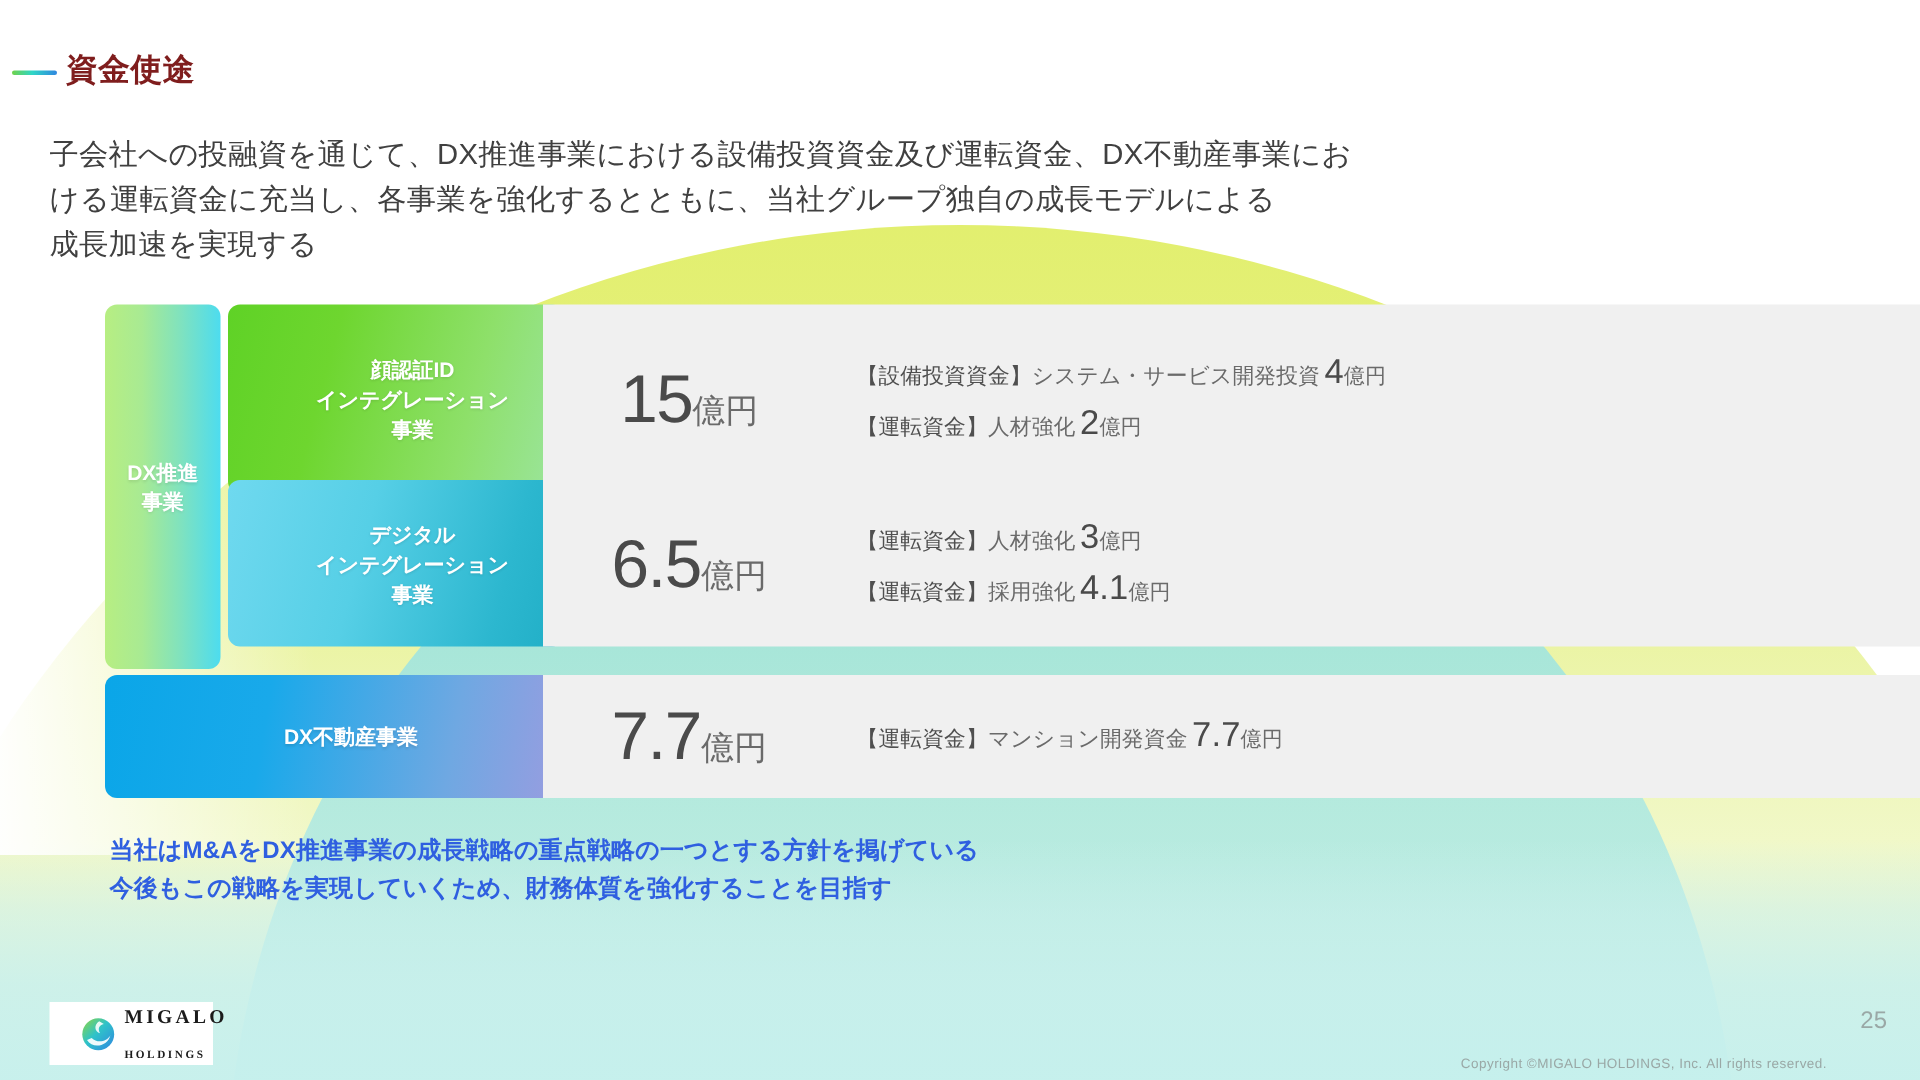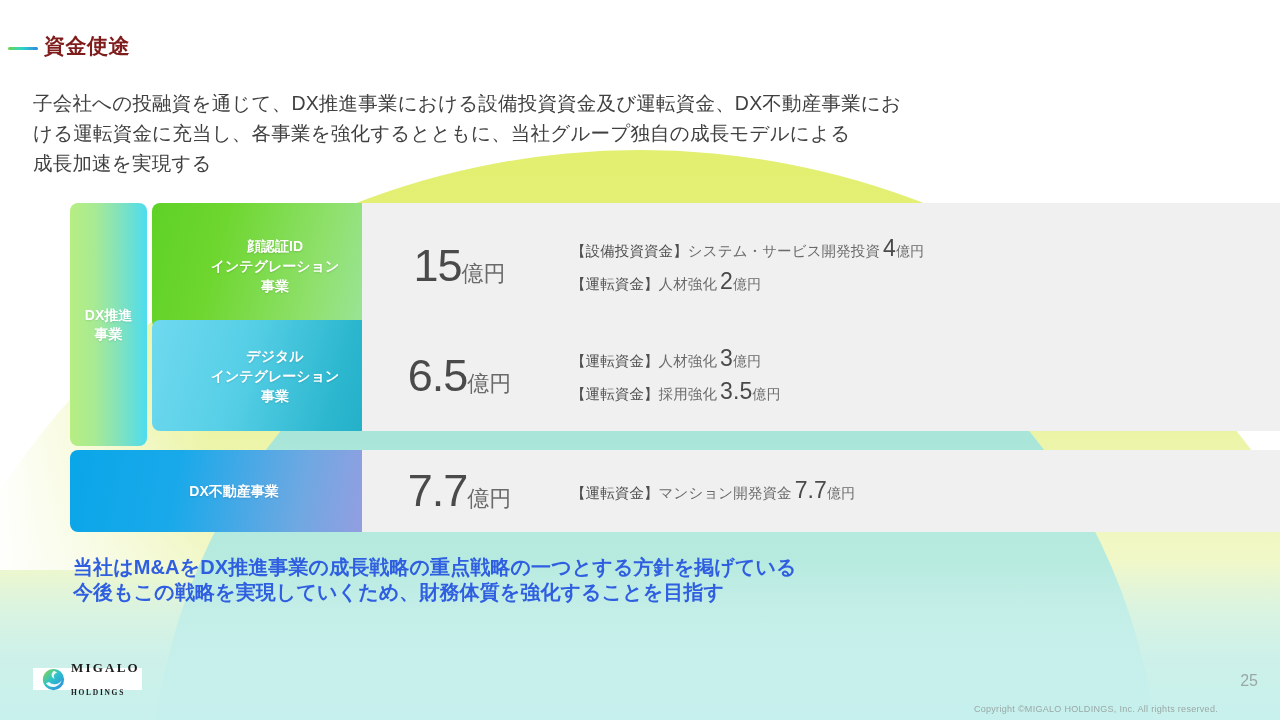--- a/index.html
+++ b/index.html
@@ -208,38 +208,38 @@
   .detail-line .label { color: #6a6a6a; }
   .detail-line .dnum { font-size: 23px; color: #4a4a4a; font-weight: 300; padding-left: 3px; }
   .detail-line .dunit { font-size: 14px; color: #6a6a6a; }
 
   
   .note {
     position: absolute;
     left: 73px;
     top: 555px;
     color: #2f5fe0;
-    font-size: 20px;
+    font-size: 16px;
     font-weight: bold;
     line-height: 25px;
     letter-spacing: 0.1px;
   }
   .note div { white-space: nowrap; }
 
   
   .logo-box {
     position: absolute;
     left: 33px;
     top: 668px;
     width: 109px;
-    height: 22px;
+    height: 42px;
     background: #ffffff;
     display: flex;
     align-items: center;
-    padding-left: 8px;
+    padding-left: 20px;
     box-sizing: border-box;
   }
   .logo-mark {
     width: 25px;
     height: 25px;
     flex: 0 0 25px;
     margin-right: 5px;
   }
   .logo-text { line-height: 1; }
   .logo-name {
@@ -339,21 +339,21 @@
         </div>
         <div class="panel">
           <div class="amount">
             <span class="num">6.5</span><span class="unit">億円</span>
           </div>
           <div class="details">
             <div class="detail-line">
               <span class="bracket">【運転資金】</span><span class="label">人材強化</span><span class="dnum">3</span><span class="dunit">億円</span>
             </div>
             <div class="detail-line">
-              <span class="bracket">【運転資金】</span><span class="label">採用強化</span><span class="dnum">3.5</span><span class="dunit">億円</span>
+              <span class="bracket">【運転資金】</span><span class="label">採用強化</span><span class="dnum">4.1</span><span class="dunit">億円</span>
             </div>
           </div>
         </div>
       </div>
 
       <div class="row row3">
         <div class="seg-label seg-blue">
           <span>DX不動産事業</span>
         </div>
         <div class="panel">

